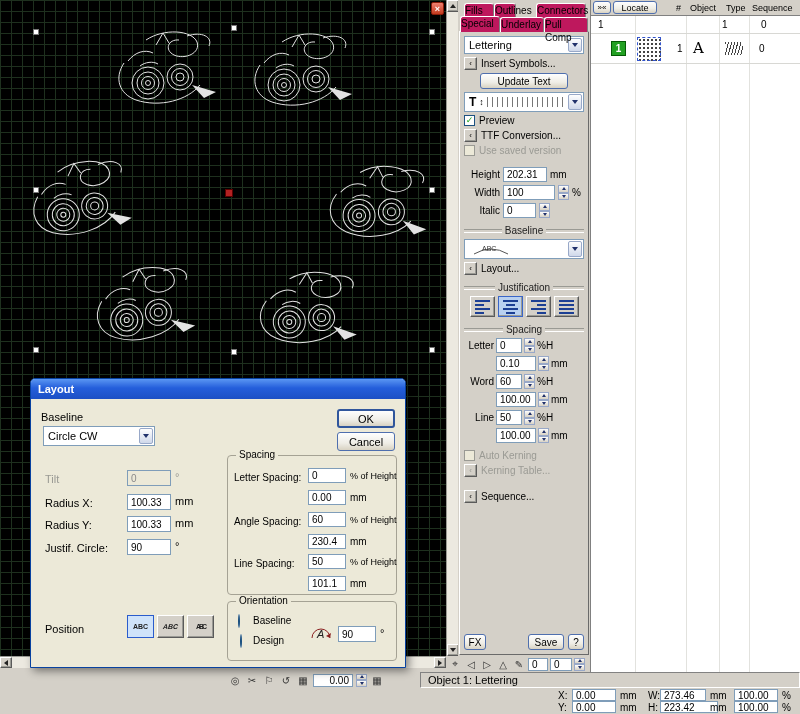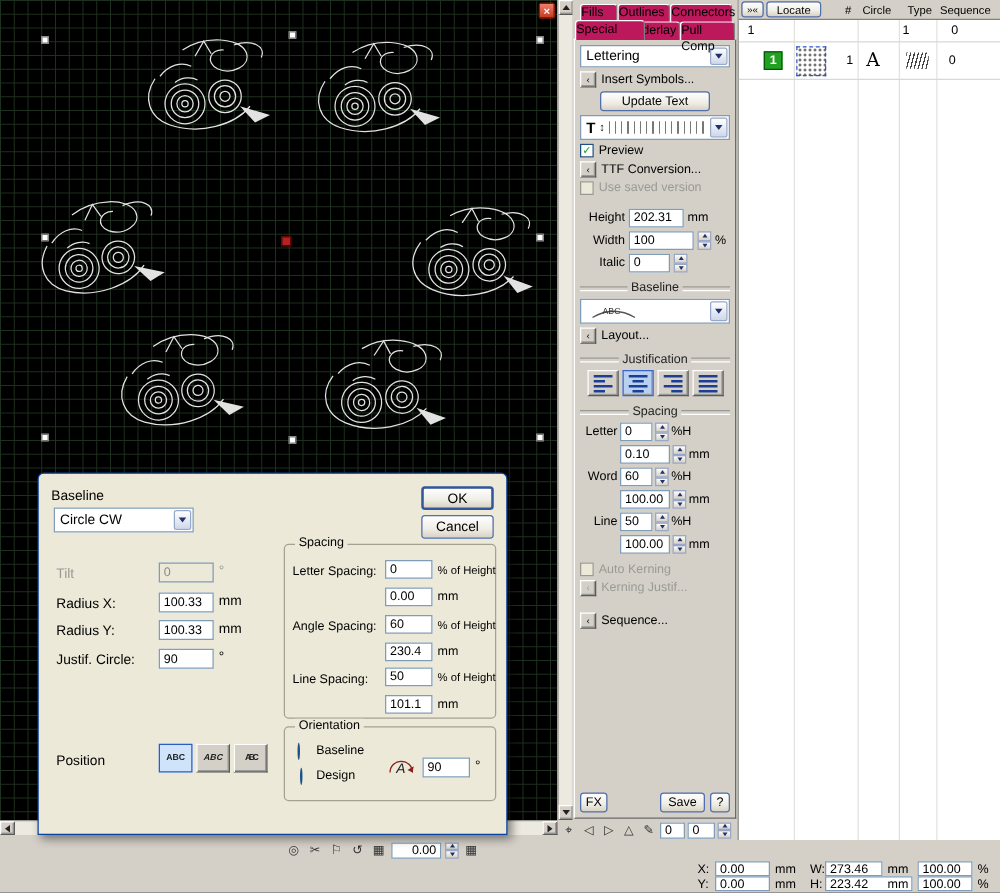--- a/index.html
+++ b/index.html
@@ -138,23 +138,23 @@
     <div class="sbtn r" style="left:0;top:0;width:12px;height:11px">
         <span class="tri-l"></span>
       </div>
     <div class="sbtn r" style="right:0;top:0;width:12px;height:11px">
         <span class="tri-r"></span>
       </div>
   </div>
 
   <div id="props">
     <div class="tab" style="left:6px;top:3px;width:30px"><span>Fills</span></div>
-    <div class="tab" style="left:36px;top:3px;width:42px"><span>Outlines</span></div>
+    <div class="tab" style="left:36px;top:3px;width:22px"><span>Outlines</span></div>
     <div class="tab" style="left:78px;top:3px;width:50px"><span>Connectors</span></div>
-    <div class="tab active" style="left:2px;top:16px;width:56px"><span>Special</span></div>
+    <div class="tab active" style="left:2px;top:16px;width:40px"><span>Special</span></div>
     <div class="tab" style="left:42px;top:17px;width:44px"><span>Underlay</span></div>
     <div class="tab" style="left:86px;top:17px;width:44px"><span>Pull Comp</span></div>
 
     <div id="propsframe">
       <div class="combo" style="height:18px">
         <span>Lettering</span>
         <span class="dd"></span>
       </div>
       <div class="xpd">
         <span class="xbtn r">‹</span>
@@ -330,21 +330,21 @@
             <i class="dn"></i>
           </span>
         <span>mm</span>
       </div>
       <div class="xpd dis" style="margin-top:4px">
         <span class="cb off disbox"></span>
         <span class="lbl">Auto Kerning</span>
       </div>
       <div class="xpd dis">
         <span class="xbtn r dis">‹</span>
-        <span class="lbl">Kerning Justif...</span>
+        <span class="lbl">Kerning Table...</span>
       </div>
       <div class="xpd" style="margin-top:10px">
         <span class="xbtn r">‹</span>
         <span class="lbl">Sequence...</span>
       </div>
       <div style="display:flex;align-items:center;margin-top:auto">
         <div class="btnxp" style="width:22px;height:16px;font-size:10px">
             <span>FX</span>
           </div>
         <div class="btnxp" style="width:36px;height:16px;margin-left:auto;font-size:10px">
@@ -359,21 +359,21 @@
 
   <div id="objpanel">
     <div style="position:absolute;left:0;right:0;top:0;height:16px;background:#d4d0c8;border-bottom:1px solid #808080;display:flex;align-items:center;gap:2px;padding:0 2px;font-size:9px">
       <div class="btnxp" style="width:18px;height:13px;font-size:8px">
           <span>»«</span>
         </div>
       <div class="btnxp" style="width:44px;height:13px;font-size:9px">
           <span>Locate</span>
         </div>
       <span style="position:absolute;left:85px">#</span>
-      <span style="position:absolute;left:99px">Circle</span>
+      <span style="position:absolute;left:99px">Object</span>
       <span style="position:absolute;left:135px">Type</span>
       <span style="position:absolute;left:161px">Sequence</span>
     </div>
     <div class="vline" style="left:44px"></div>
     <div class="vline" style="left:95px"></div>
     <div class="vline" style="left:128px"></div>
     <div class="vline" style="left:158px"></div>
     <div style="position:absolute;left:0;right:0;top:16px;height:18px;border-bottom:1px solid #d8d8d4;font-size:10px">
       <span style="position:absolute;left:7px;top:3px">1</span>
       <span style="position:absolute;left:131px;top:3px">1</span>
@@ -418,20 +418,23 @@
     <span class="tb" style="width:40px;height:13px;justify-content:flex-end">
         <span>0.00</span>
       </span>
     <span class="spin" style="height:13px">
         <i class="up"></i>
         <i class="dn"></i>
       </span>
     <span class="toolico">▦</span>
   </div>
 
+  <div class="abs s" style="left:420px;top:672px;width:380px;height:16px;display:flex;align-items:center;padding-left:7px">
+    <span>Object 1: Lettering</span>
+  </div>
 
   <div class="abs" style="left:0;top:688px;width:800px;height:26px;font-size:10px">
     <span class="abs lbl" style="left:558px;top:2px">X:</span>
     <span class="tb abs" style="left:572px;top:1px;width:44px;height:12px">
         <span>0.00</span>
       </span>
     <span class="abs lbl" style="left:620px;top:2px">mm</span>
     <span class="abs lbl" style="left:648px;top:2px">W:</span>
     <span class="tb abs" style="left:660px;top:1px;width:46px;height:12px">
         <span>273.46</span>
@@ -441,31 +444,34 @@
         <span>100.00</span>
       </span>
     <span class="abs lbl" style="left:782px;top:2px">%</span>
 
     <span class="abs lbl" style="left:558px;top:14px">Y:</span>
     <span class="tb abs" style="left:572px;top:13px;width:44px;height:12px">
         <span>0.00</span>
       </span>
     <span class="abs lbl" style="left:620px;top:14px">mm</span>
     <span class="abs lbl" style="left:648px;top:14px">H:</span>
-    <span class="tb abs" style="left:660px;top:13px;width:70px;height:12px">
+    <span class="tb abs" style="left:660px;top:13px;width:58px;height:12px">
         <span>223.42</span>
       </span>
     <span class="abs lbl" style="left:710px;top:14px">mm</span>
     <span class="tb abs" style="left:734px;top:13px;width:44px;height:12px">
         <span>100.00</span>
       </span>
     <span class="abs lbl" style="left:782px;top:14px">%</span>
   </div>
 
   <div id="dlg">
+    <div id="dlgtitle">
+        <span>Layout</span>
+      </div>
     <div id="dlgbody">
       <span class="abs lbl" style="left:10px;top:12px">Baseline</span>
       <div class="combo abs" style="left:12px;top:27px;width:112px;height:20px">
         <span>Circle CW</span>
         <span class="dd"></span>
       </div>
       <div class="btnxp abs" style="left:306px;top:10px;width:58px;height:19px;border-width:2px;border-color:#30569c">
           <span>OK</span>
         </div>
       <div class="btnxp abs" style="left:306px;top:33px;width:58px;height:19px">

